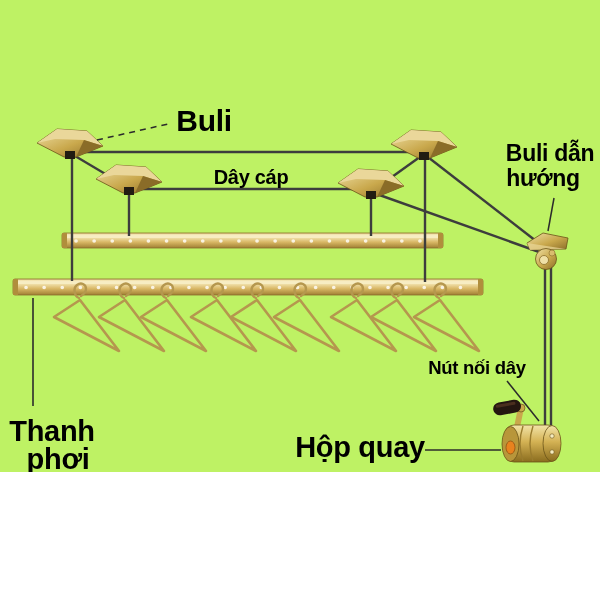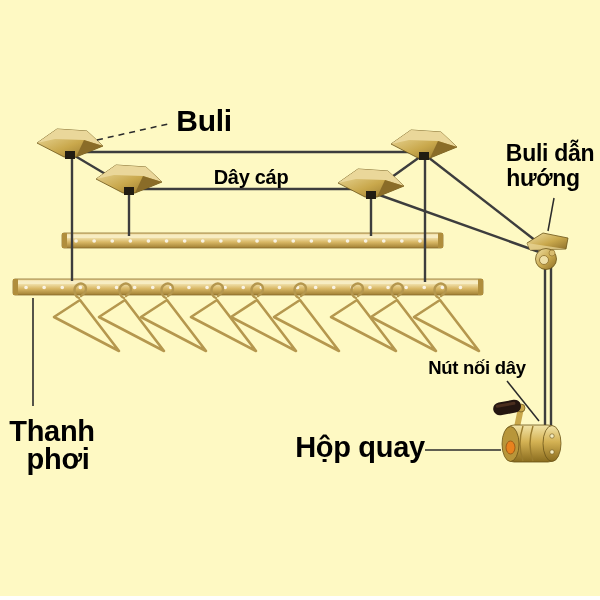--- a/index.html
+++ b/index.html
@@ -1,16 +1,16 @@
 <!DOCTYPE html>
 <html><head>
 <meta charset="utf-8">
 <style>
   html,body{margin:0;padding:0;background:#ffffff;}
-  .stage{position:relative;width:600px;height:596px;background:#fef9c3;overflow:hidden;}
+  .stage{position:relative;width:600px;height:472px;background:#bef264;overflow:hidden;}
   svg{display:block;}
   .lbl{font-family:"Liberation Sans","DejaVu Sans",sans-serif;font-weight:700;fill:#000;letter-spacing:-0.3px;}
   .lbl-xl{font-size:30px;}
   .lbl-lg{font-size:29px;}
   .lbl-md{font-size:23px;}
   .lbl-sm{font-size:20px;}
   .lbl-xs{font-size:18.5px;}
 </style>
 </head>
 <body>

